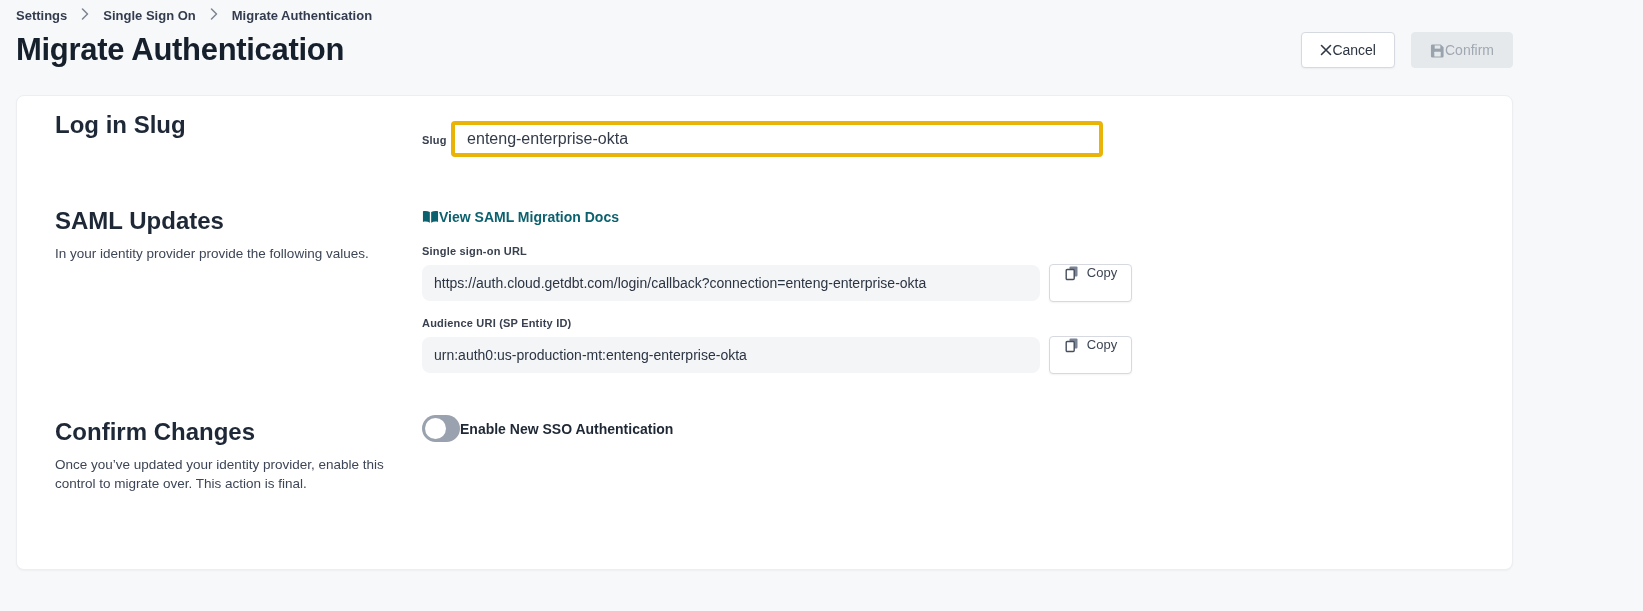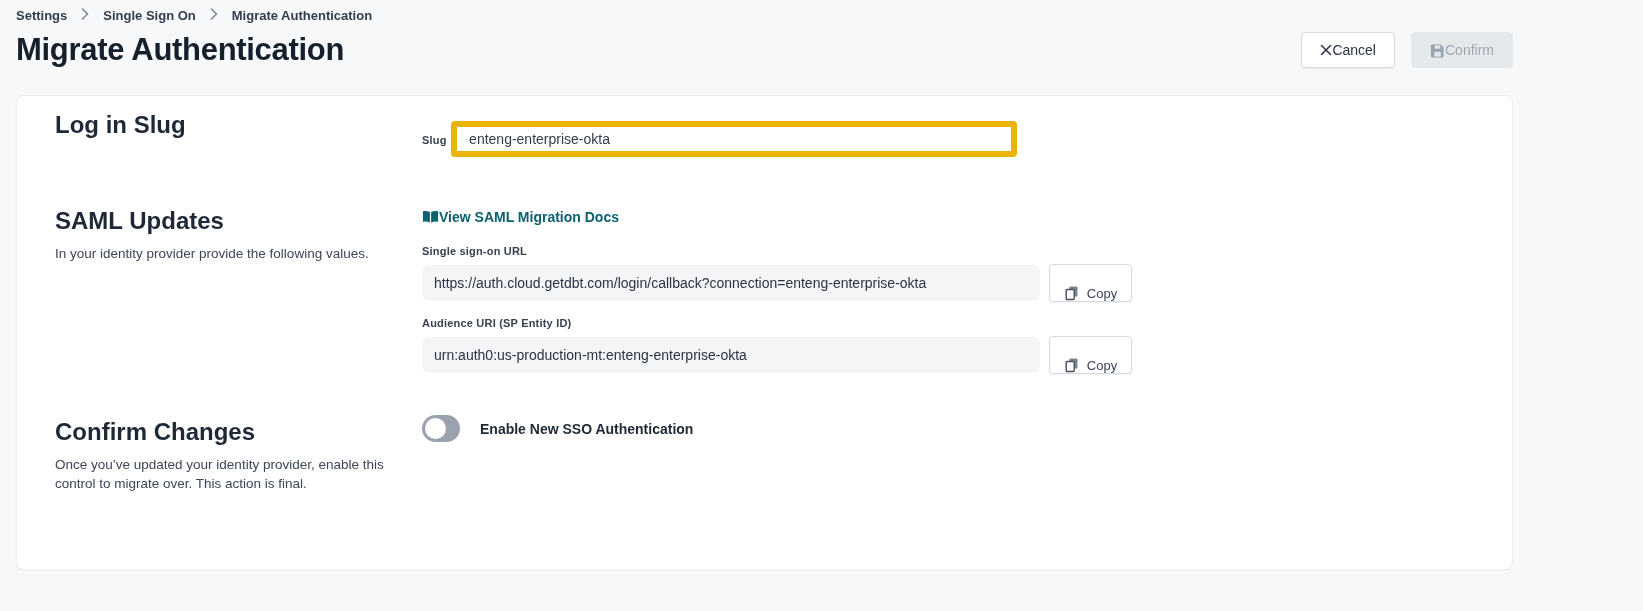--- a/index.html
+++ b/index.html
@@ -39,49 +39,49 @@
   .row { display: grid; grid-template-columns: 367px 710px; }
   .row + .row { margin-top: 50px; }
   .row.confirm-row { margin-top: 44px; }
   .section-heading { font-size: 24px; font-weight: 700; color: #1e2836; }
   .section-desc { font-size: 13.5px; color: #3d4656; margin-top: 9px; line-height: 19px; max-width: 330px; }
 
   .field-label { font-size: 11px; font-weight: 700; color: #39404f; letter-spacing: 0.2px; }
 
   
   .text-input {
-    margin-top: 10px; width: 566px; height: 36px;
-    border: 6px solid #eab308; border-radius: 4px; background: #fff;
-    padding: 0 12px; font-size: 14px; color: #333b49;
+    margin-top: 10px; width: 652px; height: 36px;
+    border: 4px solid #eab308; border-radius: 4px; background: #fff;
+    padding: 0 12px; font-size: 16px; color: #333b49;
     font-family: "Liberation Sans", sans-serif; outline: none;
   }
   .help-text { margin-top: 8px; font-size: 13px; color: #8d949f; }
 
   
   .docs-link { display: inline-flex; align-items: center; color: #0c616e; font-size: 14px; font-weight: 700; text-decoration: none; cursor: pointer; margin-top: 2px; }
 
   .field-group { margin-top: 17px; }
   .field-group.second { margin-top: 15px; }
   .value-row { display: flex; align-items: flex-start; gap: 9px; margin-top: 8px; }
   .value-box {
     width: 618px; height: 36px; background: #f4f5f7; border-radius: 8px;
     display: flex; align-items: center; padding: 0 12px;
     font-size: 14px; color: #2b3442; white-space: nowrap; overflow: hidden;
   }
   .copy-btn {
     height: 38px; min-width: 83px; margin-top: -1px;
     background: #fff; border: 1px solid #d6dae0; border-radius: 4px;
-    display: inline-flex; align-items: flex-end; justify-content: center; gap: 7px;
+    display: inline-flex; align-items: flex-start; justify-content: center; gap: 7px;
     font-size: 13px; color: #3c4553; cursor: pointer;
     box-shadow: 0 1px 2px rgba(22,29,37,0.05);
     font-family: "Liberation Sans", sans-serif;
   }
 
   
-  .toggle-row { display: flex; align-items: center; gap: 20px; margin-top: -3px; }
+  .toggle-row { display: flex; align-items: center; gap: 0; margin-top: -3px; }
   .toggle { position: relative; width: 38px; height: 27px; border-radius: 14px; background: #99a2ae; cursor: pointer; flex: 0 0 auto; }
   .toggle-knob { position: absolute; left: 3px; top: 3px; width: 21px; height: 21px; border-radius: 50%; background: #ffffff; }
   .toggle-label { font-size: 14px; font-weight: 700; color: #1f2835; }
 
   .icon { display: inline-flex; align-items: center; }
 </style>
 </head>
 <body>
 
 <div class="container">

